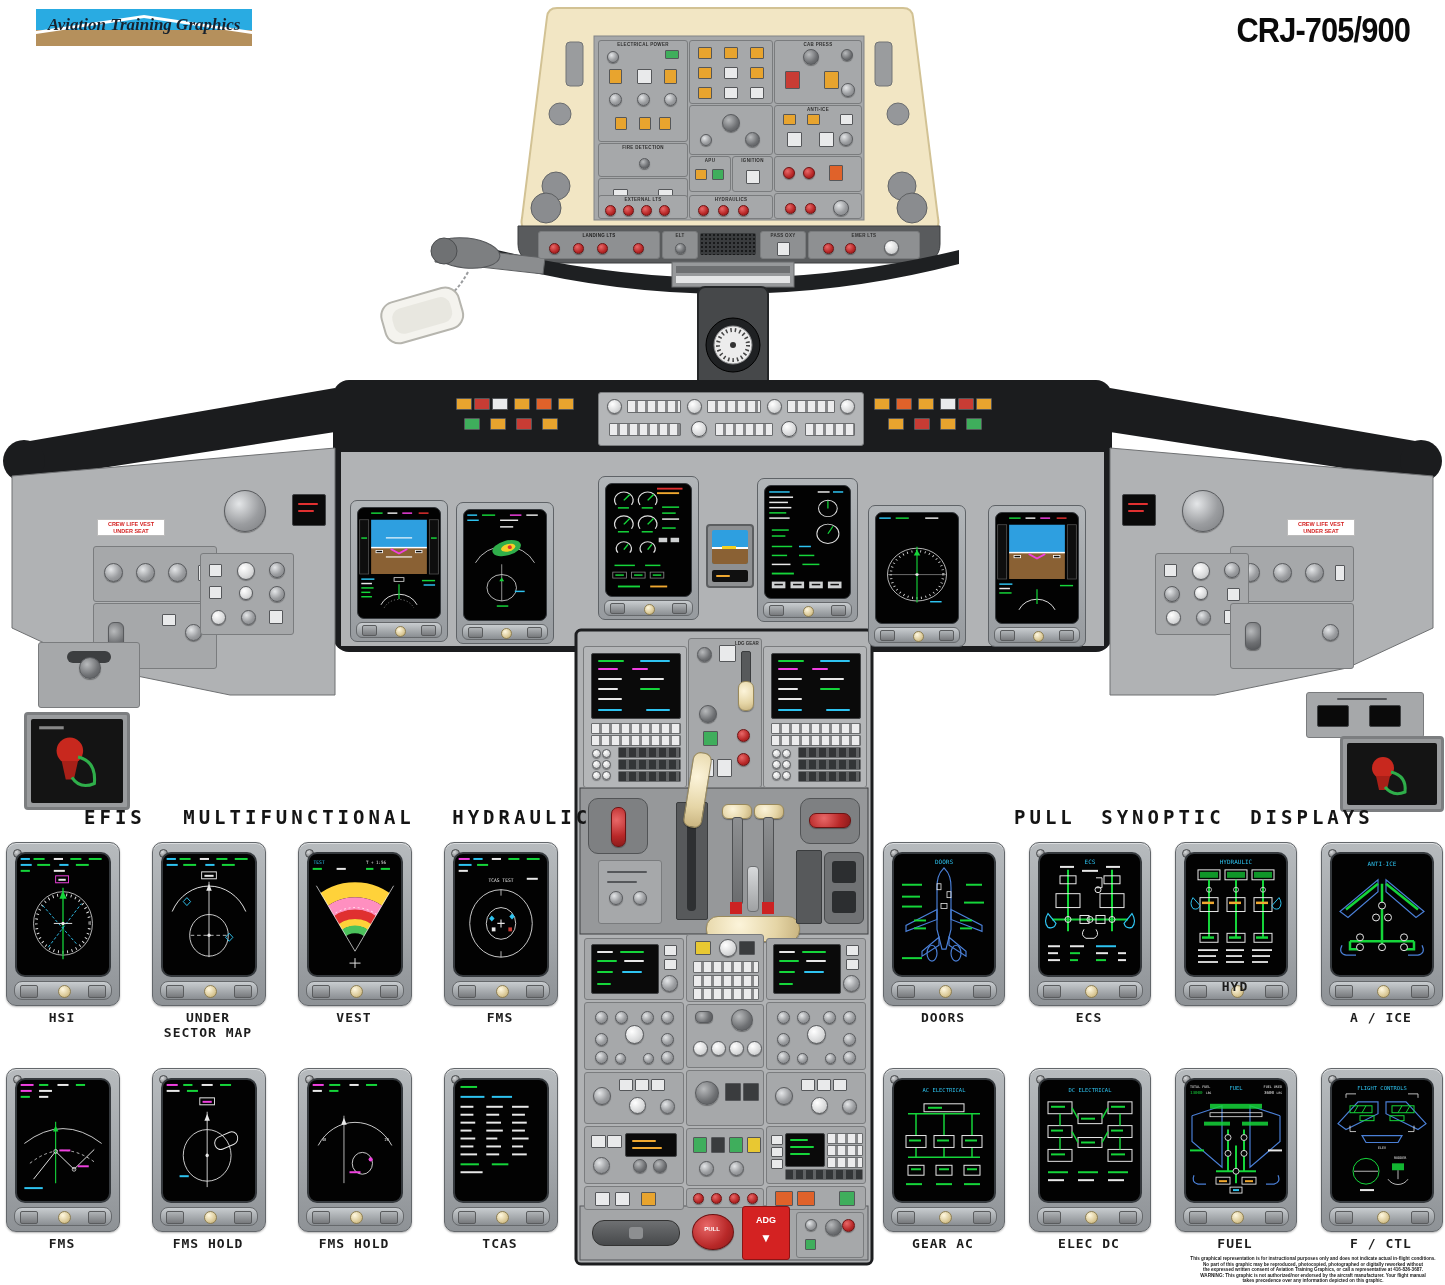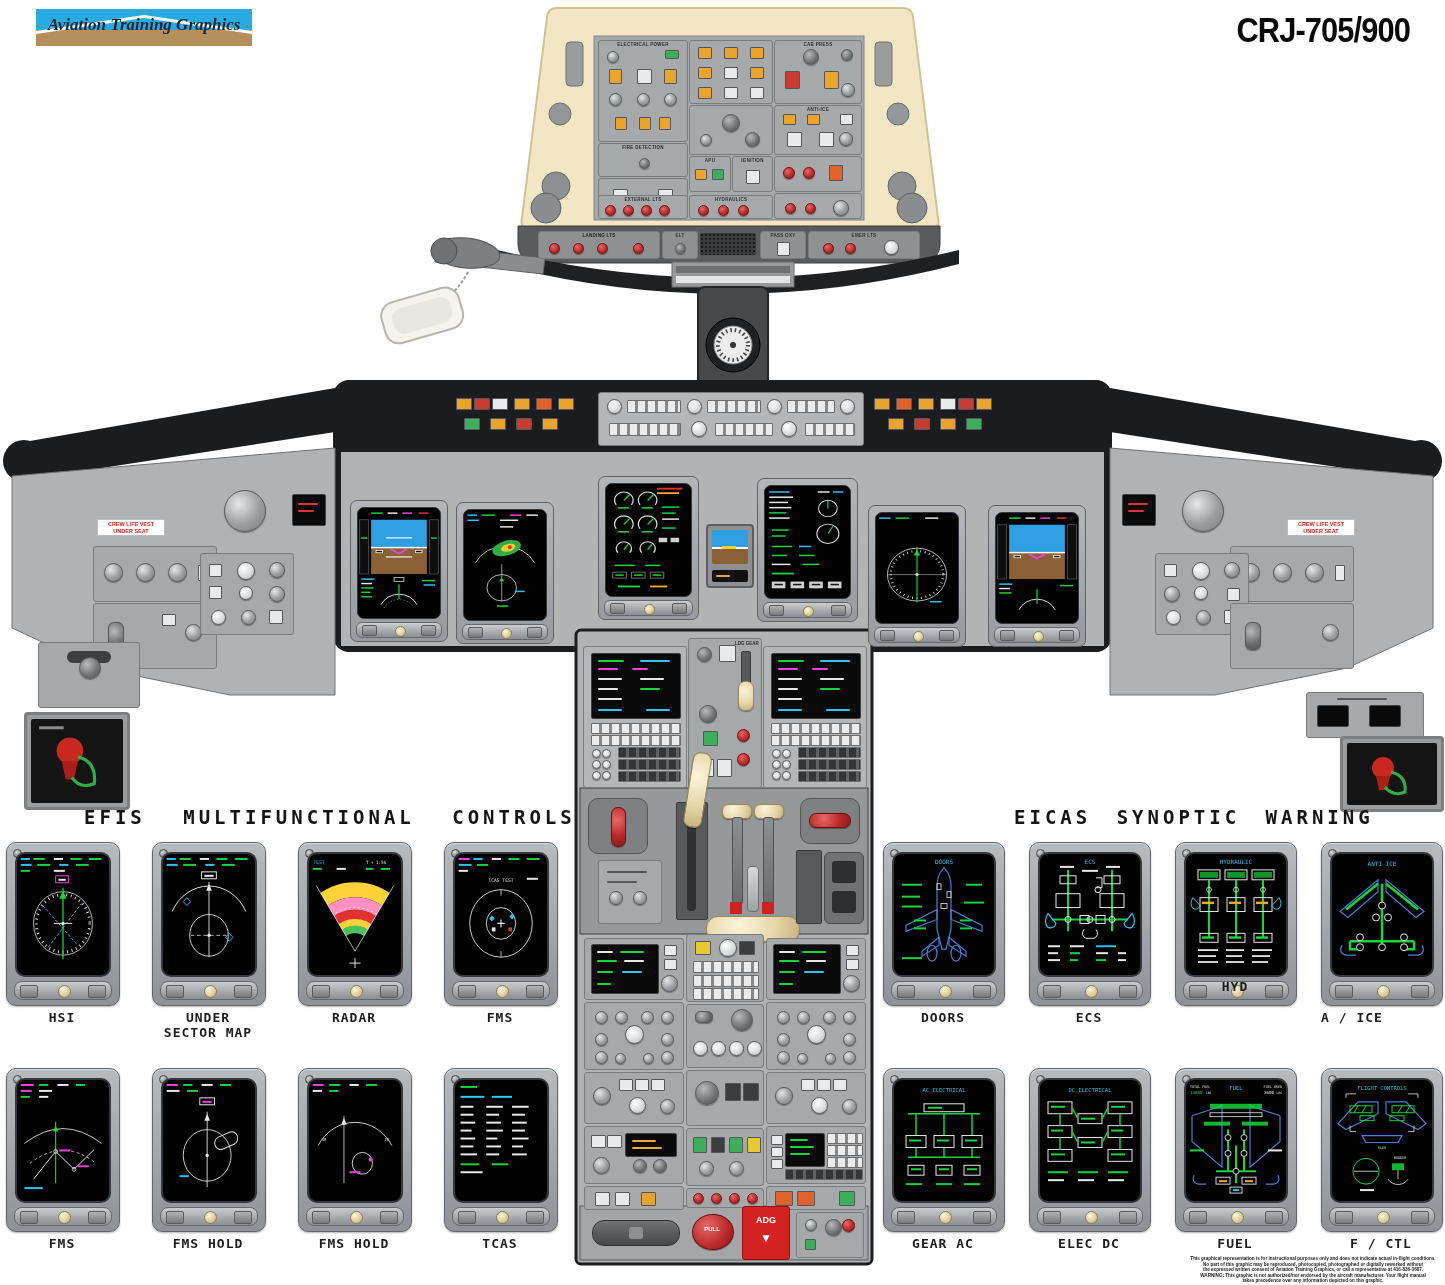--- a/index.html
+++ b/index.html
@@ -854,22 +854,22 @@
 <div class="abs" style="left:1340px;top:736px;width:98px;height:70px;background:#9a9c9e;border:3px solid #7c7e80;border-radius:4px">
   <div style="position:absolute;left:4px;top:4px;right:4px;bottom:4px;background:#141414;border-radius:2px">
     <svg width="100%" height="100%" viewBox="0 0 90 60">
       <circle cx="36" cy="24" r="11" fill="#c8281e"></circle>
       <path d="M29,32 L43,32 L40,46 L32,46 Z" fill="#a82018"></path>
       <path d="M44,28 q16,4 14,20 q-12,5 -20,-5" fill="none" stroke="#2fae4a" stroke-width="3"></path>
     </svg>
   </div>
 </div>
 
-<div class="shead" style="left:84px;top:806px">EFIS MULTIFUNCTIONAL CONTROLS</div>
-<div class="shead" style="left:1014px;top:806px;word-spacing:10px">EICAS SYNOPTIC WARNING</div>
+<div class="shead" style="left:84px;top:806px">EFIS MULTIFUNCTIONAL HYDRAULIC</div>
+<div class="shead" style="left:1014px;top:806px;word-spacing:10px">PULL SYNOPTIC DISPLAYS</div>
 
 <div class="unit" style="left:6px;top:842px;width:112px;height:162px">
   <span class="screw"></span>
   <div class="uscr">
     <svg viewBox="0 0 100 122" preserveAspectRatio="none">
       <rect x="4" y="4" width="10" height="2" fill="#2ec3f0"></rect>
         <rect x="18" y="4" width="12" height="2" fill="#15d53a"></rect>
       <rect x="40" y="4" width="10" height="2" fill="#e8e8e8"></rect>
         <rect x="58" y="4" width="12" height="2" fill="#15d53a"></rect>
       <rect x="78" y="4" width="14" height="2" fill="#15d53a"></rect>
@@ -1000,21 +1000,21 @@
   </div>
 </div>
 
 <div class="dlabel" style="left:6px;top:1010px;width:112px">
   <span>HSI</span></div>
 <div class="dlabel" style="left:152px;top:1010px;width:112px">
   <div>UNDER</div>
   <div>SECTOR MAP</div>
   </div>
 <div class="dlabel" style="left:298px;top:1010px;width:112px">
-  <span>RADAR</span></div>
+  <span>VEST</span></div>
 <div class="dlabel" style="left:444px;top:1010px;width:112px">
   <span>FMS</span></div>
 
 <div class="unit" style="left:6px;top:1068px;width:112px;height:162px">
   <span class="screw"></span>
   <div class="uscr">
     <svg viewBox="0 0 100 122" preserveAspectRatio="none">
       <rect x="4" y="4" width="14" height="2" fill="#f040e0"></rect>
         <rect x="24" y="4" width="10" height="2" fill="#15d53a"></rect>
       <rect x="44" y="4" width="12" height="2" fill="#e8e8e8"></rect>
@@ -1320,21 +1320,21 @@
       <span class="ubtn r"></span>
   </div>
 </div>
 
 <div class="dlabel" style="left:883px;top:1010px;width:120px">
   <span>DOORS</span></div>
 <div class="dlabel" style="left:1029px;top:1010px;width:120px">
   <span>ECS</span></div>
 <div class="dlabel" style="left:1175px;top:979px;width:120px">
   <span>HYD</span></div>
-<div class="dlabel" style="left:1292px;top:1010px;width:120px">
+<div class="dlabel" style="left:1321px;top:1010px;width:120px">
   <span>A / ICE</span></div>
 
 <div class="unit" style="left:883px;top:1068px;width:120px;height:162px">
   <span class="screw"></span>
   <div class="uscr">
     <svg viewBox="0 0 100 122" preserveAspectRatio="none">
       <text x="50" y="12" font-size="5.5" fill="#2ec3f0" text-anchor="middle">AC ELECTRICAL</text>
       <g stroke="#15d53a" stroke-width="1.5" fill="none">
         <line x1="14" y1="34" x2="86" y2="34"></line>
         <line x1="22" y1="34" x2="22" y2="56"></line>

